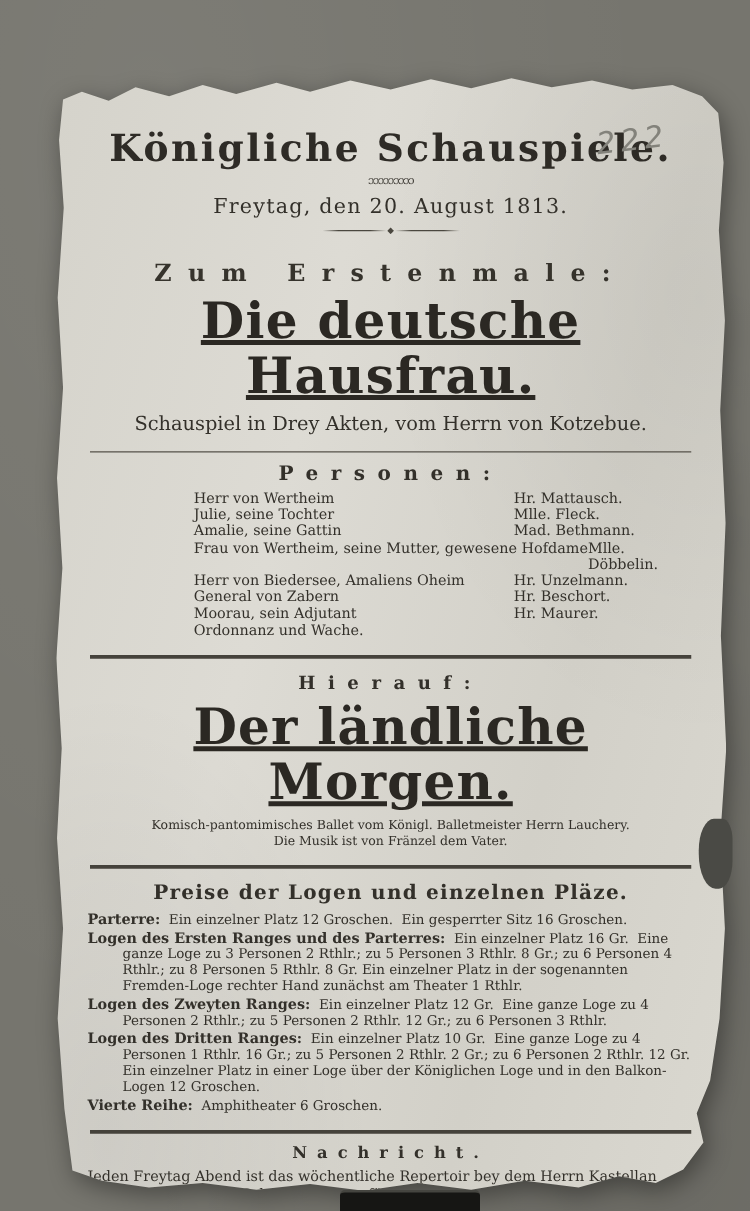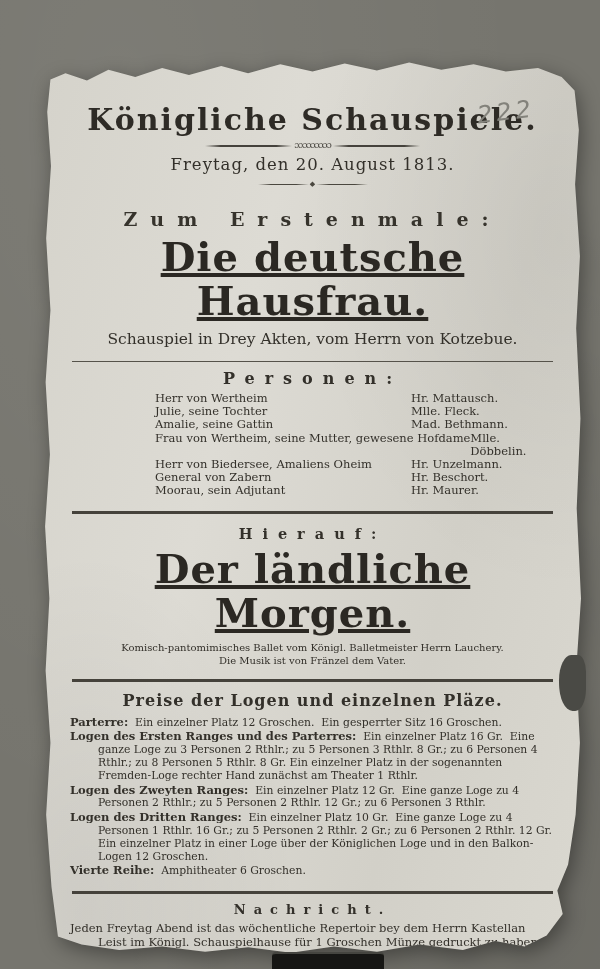--- a/index.html
+++ b/index.html
@@ -43,21 +43,21 @@
     );
   }
   .pencil-number {
     position: absolute; right: 46px; top: 40px;
     font-family: "DejaVu Sans", sans-serif; font-style: italic;
     font-size: 24px; letter-spacing: 4px; color: #83827b;
     transform: rotate(-7deg);
   }
   .centered { text-align: center; }
   .theater-title { font-size: 30px; font-weight: bold; letter-spacing: 2px; color: #2e2b26; }
-  .ornament-rule { display: flex; align-items: center; justify-content: center; width: 215px; margin: 4px auto 0; }
+  .ornament-rule { display: flex; align-items: center; justify-content: center; width: 215px; margin: 4px auto 0; flex-direction: column; }
   .ornament-rule .line { flex: 1; height: 2px; background: linear-gradient(90deg, transparent, #45423c 18%, #45423c 82%, transparent); }
   .ornament-rule .beads { font-size: 9px; letter-spacing: -1px; color: #45423c; padding: 0 2px; line-height: 1; }
   .date-line { font-size: 16.5px; margin-top: 5px; letter-spacing: 1px; }
   .small-rule { display: flex; align-items: center; justify-content: center; width: 110px; margin: 7px auto 0; }
   .small-rule .line { flex: 1; height: 1.5px; background: linear-gradient(90deg, transparent, #4a473f 25%, #4a473f 75%, transparent); }
   .small-rule .diamond { font-size: 7px; color: #4a473f; padding: 0 1px; line-height: 1; }
   .premiere-note { font-size: 19px; font-weight: bold; letter-spacing: 13px; margin-top: 20px; color: #36332c; }
   .big-title { font-size: 40px; font-weight: bold; letter-spacing: 1px; margin-top: 5px; color: #2b2823; line-height: 1.1; text-decoration: underline; }
   .sub-line { font-size: 15.5px; margin-top: 7px; }
   .rule { border: 0; border-top: 1.5px solid #55524a; margin: 13px 2px 0; }
@@ -134,20 +134,24 @@
         <span class="cast-actor">Hr. Unzelmann.</span>
       </div>
       <div class="cast-row">
         <span class="cast-role">General von Zabern</span>
         <span class="cast-actor">Hr. Beschort.</span>
       </div>
       <div class="cast-row">
         <span class="cast-role">Moorau, sein Adjutant</span>
         <span class="cast-actor">Hr. Maurer.</span>
       </div>
+      <div class="cast-row">
+        <span class="cast-role">Ordonnanz und Wache.</span>
+        <span class="cast-actor"></span>
+      </div>
     </div>
 
 
     <div class="rule thick"></div>
 
     <div class="leadin-note centered">Hierauf:</div>
 
     <div class="big-title centered">Der ländliche Morgen.</div>
 
     <div class="ballet-sub centered">Komisch-pantomimisches Ballet vom Königl. Balletmeister Herrn Lauchery.</div>

